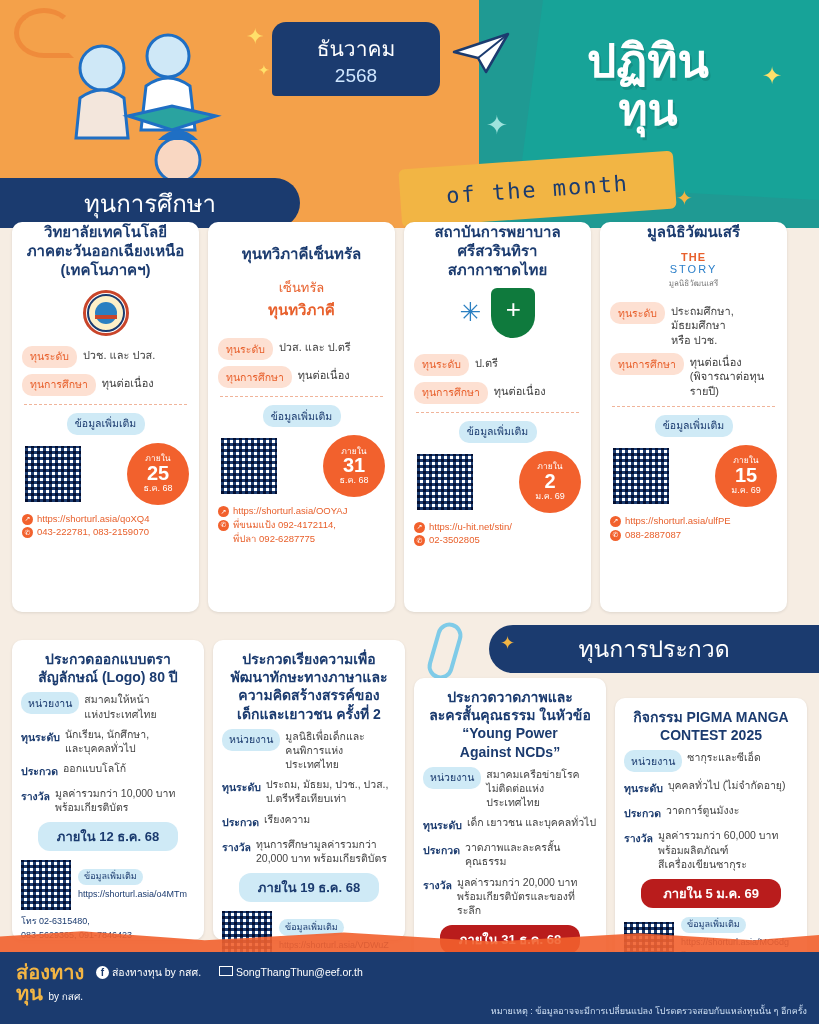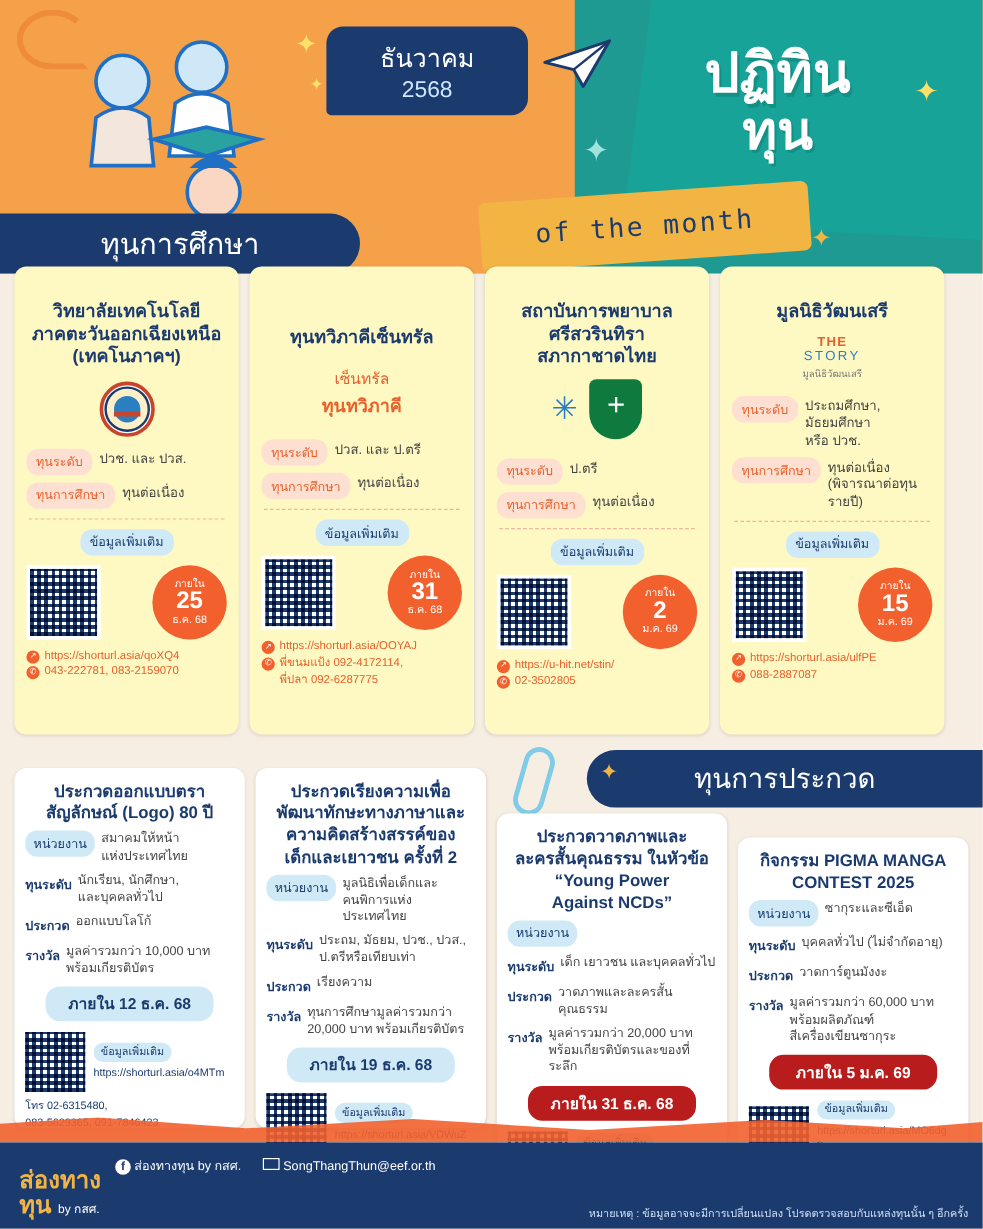--- a/index.html
+++ b/index.html
@@ -24,21 +24,21 @@
   .mon-badge .m2 { font-size:19px; color:#cfe6ff; }
   .ribbon { position:absolute; left:400px; top:160px; width:275px; height:58px; background:#f2b544; transform:rotate(-4deg); border-radius:6px; display:flex; align-items:center; justify-content:center; }
   .ribbon span { color:#1b3b6f; font-size:22px; letter-spacing:2px; font-family:"DejaVu Sans Mono", monospace; }
   .kids { position:absolute; left:50px; top:20px; width:230px; height:195px; }
   .star { position:absolute; color:#ffe06a; font-size:22px; }
 
   .badge-edu { position:absolute; left:0; top:178px; width:300px; height:50px; background:#1b3b6f; border-radius:0 26px 26px 0; color:#fff; display:flex; align-items:center; justify-content:center; font-size:24px; }
 
   
   .cards { position:absolute; left:12px; top:222px; width:795px; display:flex; gap:9px; }
-  .card { width:187px; background:#fef9c3; border-radius:10px; padding:28px 10px 10px; position:relative; box-shadow:0 1px 3px rgba(0,0,0,.10); }
+  .card { width:187px; background:#ffffff; border-radius:10px; padding:0 10px 10px; position:relative; box-shadow:0 1px 3px rgba(0,0,0,.10); }
   .card.tall { min-height:390px; }
   .c-title { text-align:center; color:#1b3b6f; font-size:15px; font-weight:bold; line-height:1.28; }
   .c-sub { text-align:center; color:#e8602c; font-size:13px; margin-top:4px; }
   .logo-wrap { display:flex; justify-content:center; align-items:center; height:54px; margin:6px 0; }
   .logo-circ { width:46px; height:46px; border-radius:50%; background:#fff; border:3px solid #c9452a; display:flex; align-items:center; justify-content:center; font-size:9px; color:#1b3b6f; text-align:center; }
   .logo-shield { width:44px; height:50px; background:#0f7a3d; border-radius:6px 6px 22px 22px; position:relative; }
   .logo-shield:before { content:"+"; position:absolute; left:0; right:0; top:6px; text-align:center; color:#fff; font-size:26px; }
   .freedom { text-align:center; }
   .freedom .f1 { font-size:11px; color:#e8602c; font-weight:bold; letter-spacing:1px; }
   .freedom .f2 { font-size:22px; color:#2b7fc9; font-family:"DejaVu Serif", serif; font-style:italic; line-height:.9; }
@@ -81,21 +81,21 @@
   .qr2 { width:50px; height:50px; background:
       repeating-linear-gradient(0deg,#1b3b6f 0 3px,#fff 3px 6px),
       repeating-linear-gradient(90deg,#1b3b6f 0 3px,transparent 3px 6px);
       background-blend-mode:multiply; flex:none; }
   .qr2txt { font-size:9px; color:#1b3b6f; line-height:1.5; }
   .qr2txt .ip { display:inline-block; background:#cfeaf6; border-radius:9px; padding:1.5px 6px; margin-bottom:3px; }
 
   
   .footer { position:absolute; left:0; bottom:0; width:819px; height:72px; background:#1b3b6f; color:#fff; }
   .foot-wave { position:absolute; left:0; bottom:72px; width:819px; height:26px; background:#f2612d; clip-path: polygon(0 40%,10% 20%,25% 55%,42% 25%,60% 60%,78% 28%,92% 55%,100% 35%,100% 100%,0 100%); opacity:.9; }
-  .logo-foot { position:absolute; left:16px; top:22px; color:#f2b544; font-size:20px; line-height:1.05; font-weight:bold; }
+  .logo-foot { position:absolute; left:16px; top:10px; color:#f2b544; font-size:20px; line-height:1.05; font-weight:bold; }
   .logo-foot .lf2 { color:#fff; font-size:10px; font-weight:normal; }
   .foot-txt { position:absolute; left:96px; top:10px; font-size:10.5px; line-height:1.7; }
   .foot-line2 { display:flex; gap:18px; align-items:center; margin-top:2px; }
   .fb { width:13px; height:13px; border-radius:50%; background:#fff; color:#1b3b6f; font-size:10px; font-weight:bold; display:inline-flex; align-items:center; justify-content:center; }
   .mail { width:14px; height:10px; border:1.5px solid #fff; display:inline-block; }
   .note { position:absolute; right:12px; bottom:6px; font-size:9px; color:#cfe0f4; }
 </style>
 </head>
 <body>
 
@@ -407,20 +407,22 @@
 
     <div class="card2" style="height:300px;margin-top:38px">
       <div class="c2-title">
         <div>ประกวดวาดภาพและ</div>
         <div>ละครสั้นคุณธรรม ในหัวข้อ</div>
         <div>“Young Power</div>
         <div>Against NCDs”</div>
       </div>
       <div class="row2">
         <span class="pill2">หน่วยงาน</span>
+        <span class="val2" style="white-space:pre-line">สมาคมเครือข่ายโรค
+ไม่ติดต่อแห่งประเทศไทย</span>
       </div>
       <div class="row2">
         <span class="lbl2">ทุนระดับ</span>
         <span class="val2">เด็ก เยาวชน และบุคคลทั่วไป</span>
       </div>
       <div class="row2">
         <span class="lbl2">ประกวด</span>
         <span class="val2">วาดภาพและละครสั้นคุณธรรม</span>
       </div>
       <div class="row2">

